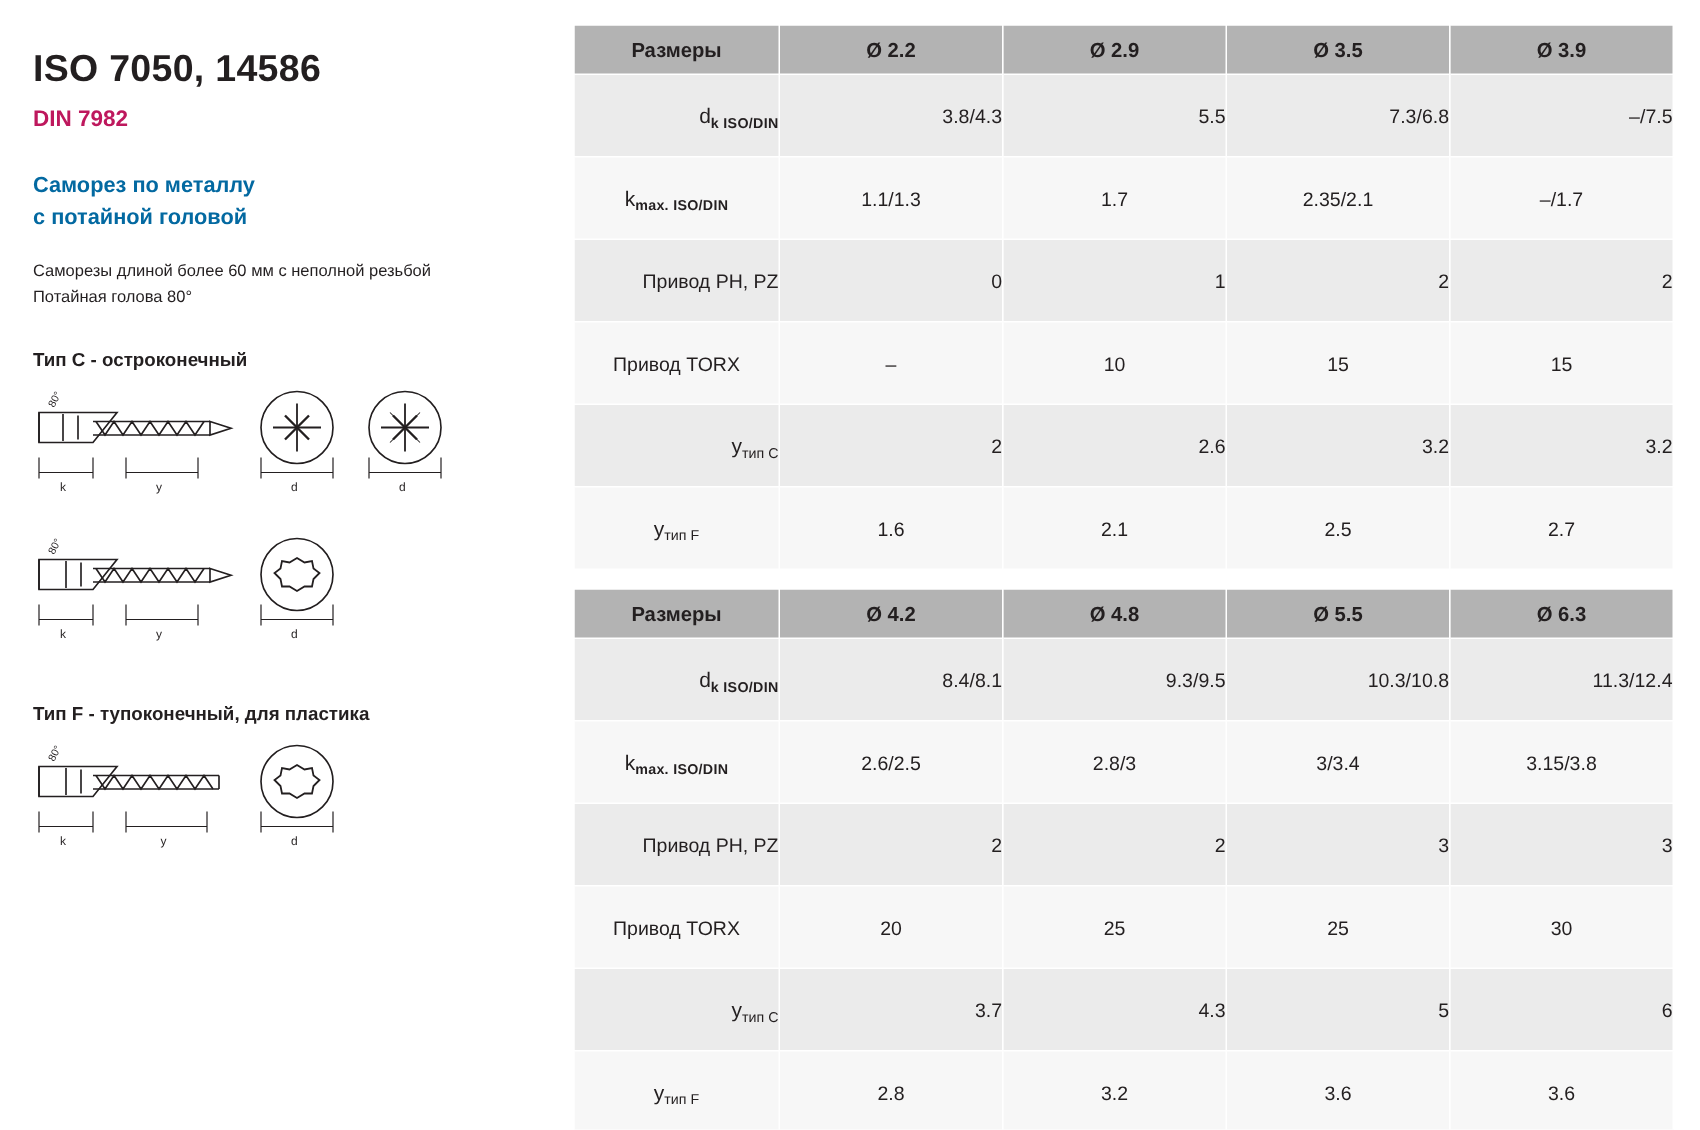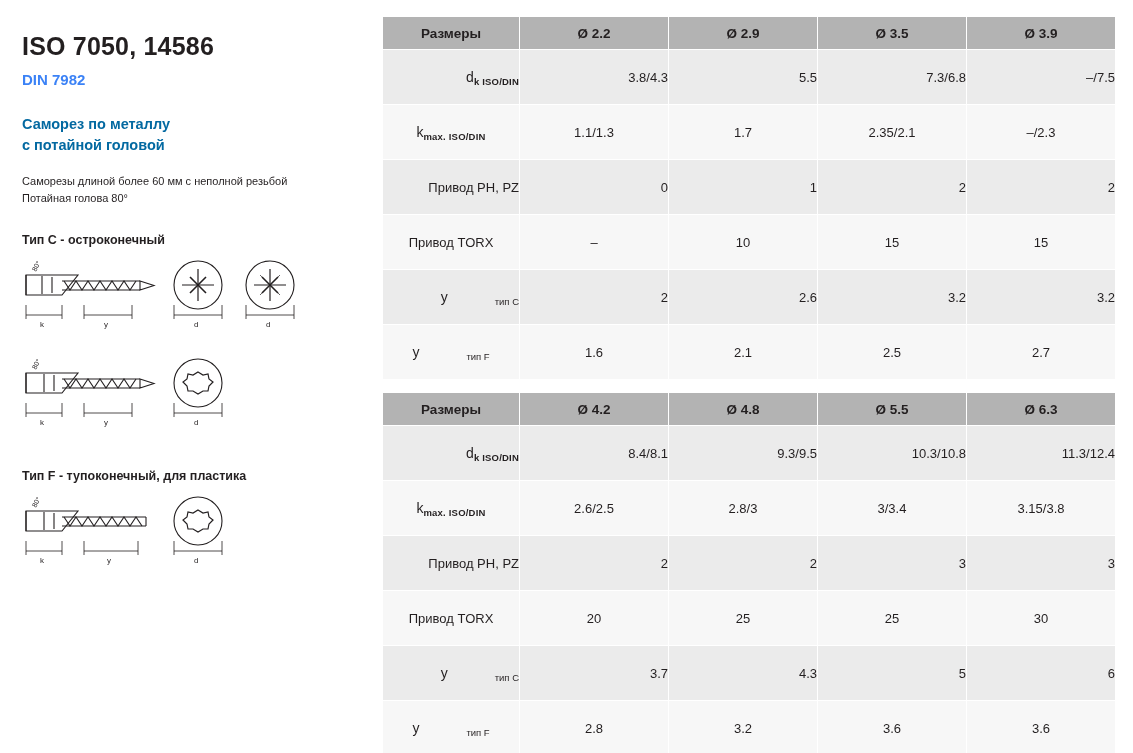--- a/index.html
+++ b/index.html
@@ -32,21 +32,21 @@
     font-size: 25px;
     font-weight: bold;
     letter-spacing: 0.2px;
     margin: 0 0 10px 0;
     color: #231f20;
   }
   .title-sub {
     font-size: 15px;
     font-weight: bold;
     margin: 0 0 26px 0;
-    color: #3b82f6;
+    color: #be185d;
   }
   .subtitle-block {
     font-size: 14.5px;
     font-weight: bold;
     line-height: 1.42;
     margin: 0 0 18px 0;
     color: #0369a1;
   }
   .desc-block {
     font-size: 11px;
@@ -120,21 +120,20 @@
     font-size: 9.5px;
     font-weight: bold;
     letter-spacing: 0.2px;
     position: relative;
     top: 3px;
   }
   .lbl .sub-plain {
     font-size: 9.5px;
     position: relative;
     top: 3px;
-    margin-left: 47px;
   }
   .lbl-word { font-size: 13px; }
 </style>
 </head>
 <body>
 
 <div class="page">
 
   <div class="left-col">
 
@@ -311,21 +310,21 @@
           <td class="val-cell">7.3/6.8</td>
           <td class="val-cell">–/7.5</td>
         </tr>
         <tr class="row-even">
           <td class="label-cell">
             <span class="lbl"><span>k</span><span class="sub">max. ISO/DIN</span></span>
           </td>
           <td class="val-cell">1.1/1.3</td>
           <td class="val-cell">1.7</td>
           <td class="val-cell">2.35/2.1</td>
-          <td class="val-cell">–/2.3</td>
+          <td class="val-cell">–/1.7</td>
         </tr>
         <tr class="row-odd">
           <td class="label-cell lbl-word">Привод PH, PZ</td>
           <td class="val-cell">0</td>
           <td class="val-cell">1</td>
           <td class="val-cell">2</td>
           <td class="val-cell">2</td>
         </tr>
         <tr class="row-even">
           <td class="label-cell lbl-word">Привод TORX</td>

